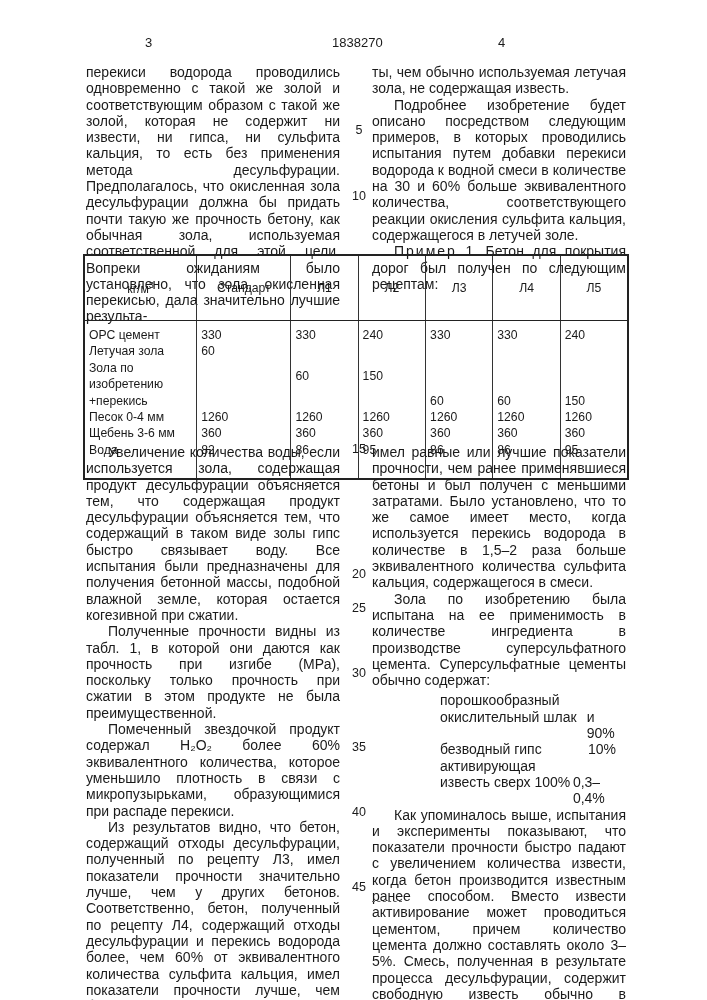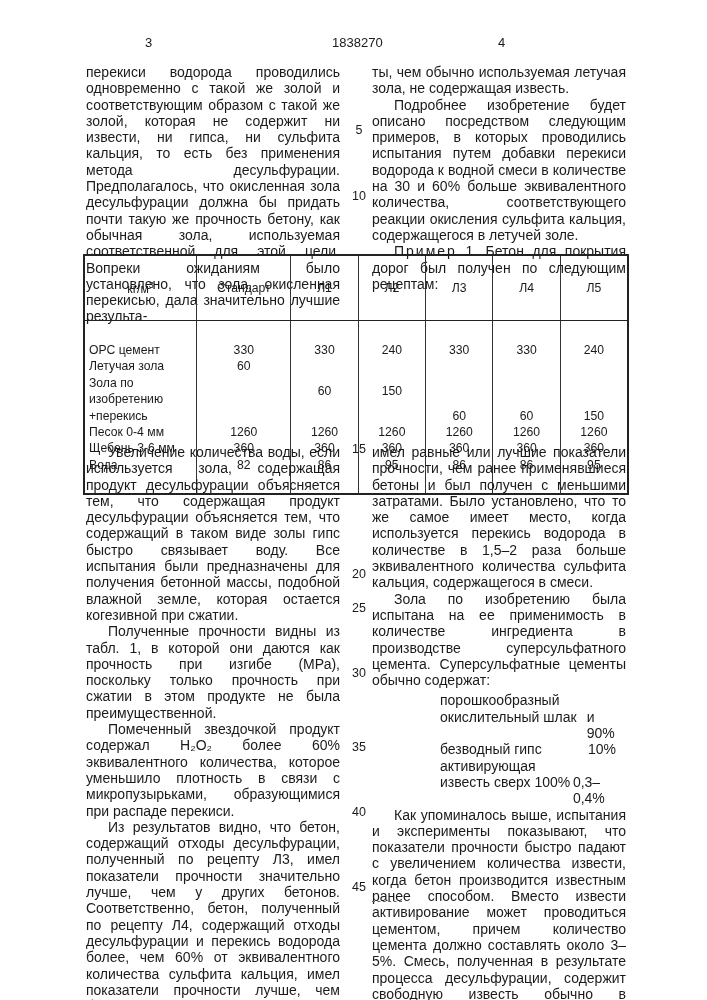--- a/index.html
+++ b/index.html
@@ -27,24 +27,24 @@
       position: absolute; left: 83px; top: 254px; width: 546px;
       border-collapse: collapse; font-size: 12.2px;
       border: 2px solid #222;
     }
     table.data th {
       font-weight: normal; height: 28px; border-bottom: 1.5px solid #222;
       border-right: 1.5px solid #333; text-align: center; padding: 18px;
     }
     table.data td {
       border-right: 1.5px solid #333; padding: 0 4px; height: 16.4px; line-height: 16.4px;
-      text-align: center;
+      text-align: left;
     }
     table.data td.lbl { text-align: left; }
-    table.data tr.first td { padding-top: 21px; }
+    table.data tr.first td { padding-top: 6px; }
     table.data tr.last td { padding-bottom: 20px; }
     .c0 { width: 139px; } .c1 { width: 65px; } .c2 { width: 64px; }
     .c3 { width: 65px; } .c4 { width: 64px; } .c5 { width: 65px; } .c6 { width: 64px; }
     .mix { margin: 4px 0 0 24px; }
     .mix .row { display: flex; padding-left: 44px; }
     .mix .row .k { width: 148px; }
     .dash { position: absolute; top: 901px; height: 0; border-top: 1px dashed #666; }
   </style>
 </head>
 <body>

